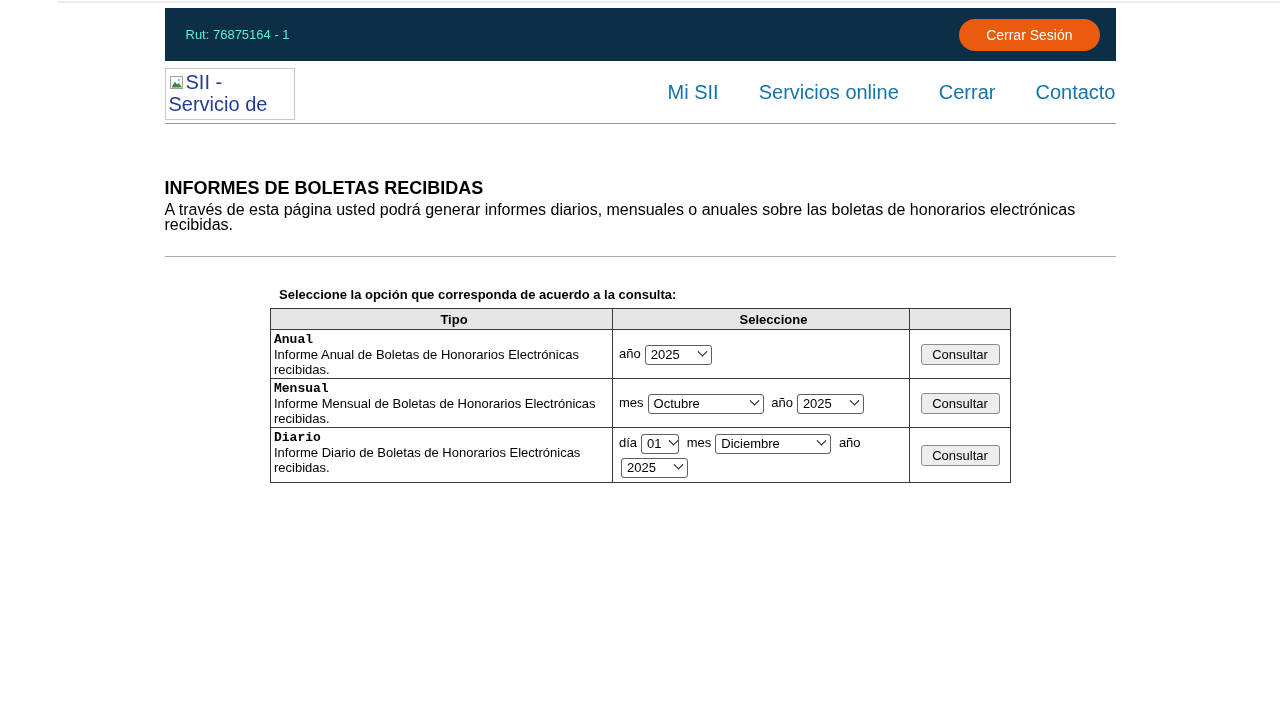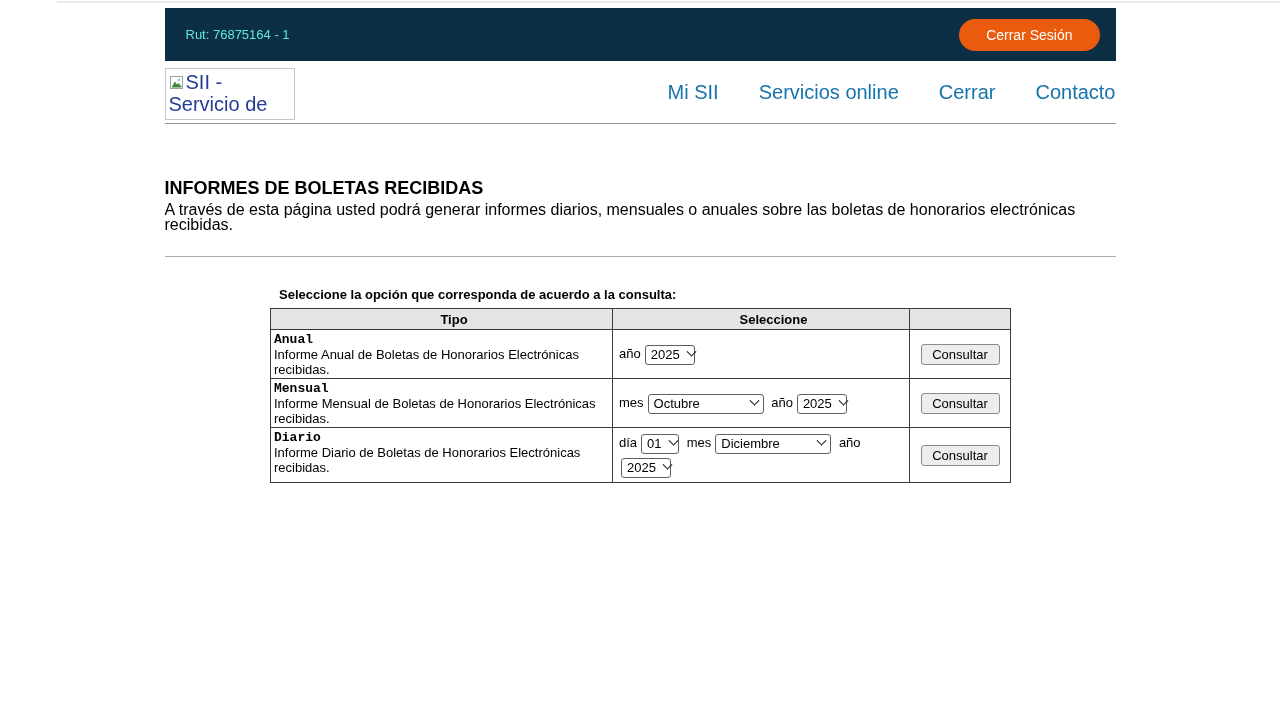--- a/index.html
+++ b/index.html
@@ -56,21 +56,21 @@
   .ctrl-label { margin-right: 2px; }
   .fselect { display: inline-flex; align-items: center;
     justify-content: space-between; border: 1px solid #5f5f5f;
     border-radius: 3px; background: #fff; height: 20px; padding: 0 5px;
     margin: 0 4px 0 2px; vertical-align: middle; cursor: default; }
   .fselect .chevron-down { width: 7px; height: 7px; border-right: 1.8px solid #111;
     border-bottom: 1.8px solid #111; transform: rotate(45deg) translate(-2px,-2px);
     margin-left: 8px; flex: 0 0 auto; }
   .sel-day   { width: 38px; }
   .sel-month { width: 116px; }
-  .sel-year  { width: 50px; }
+  .sel-year  { width: 67px; }
 
   .consultar-btn { background: #ededed; border: 1px solid #8a8a8a;
     border-radius: 3px; font-size: 13px; font-family: inherit; color: #000;
     width: 79px; height: 21px; cursor: pointer; }
 </style>
 </head>
 <body>
 
 <div class="top-hairline"></div>
 

